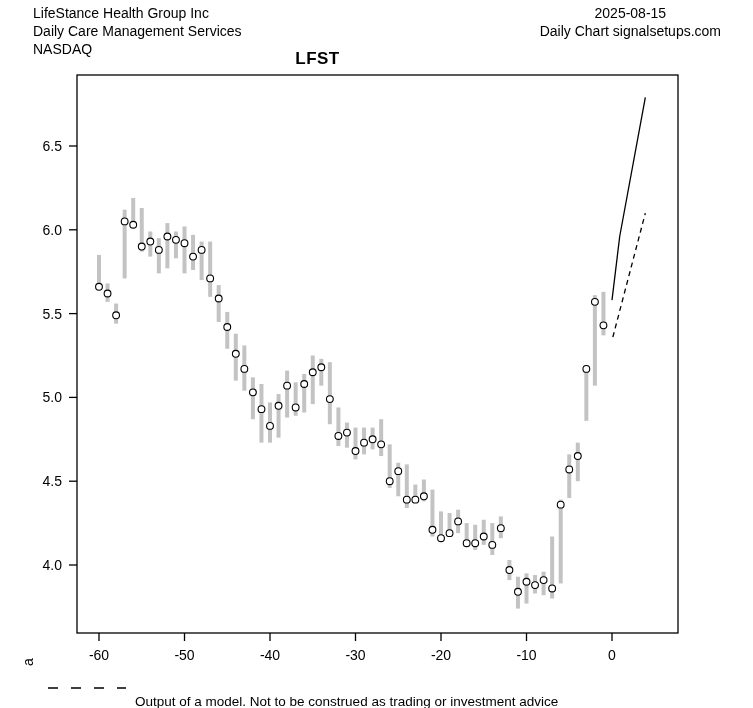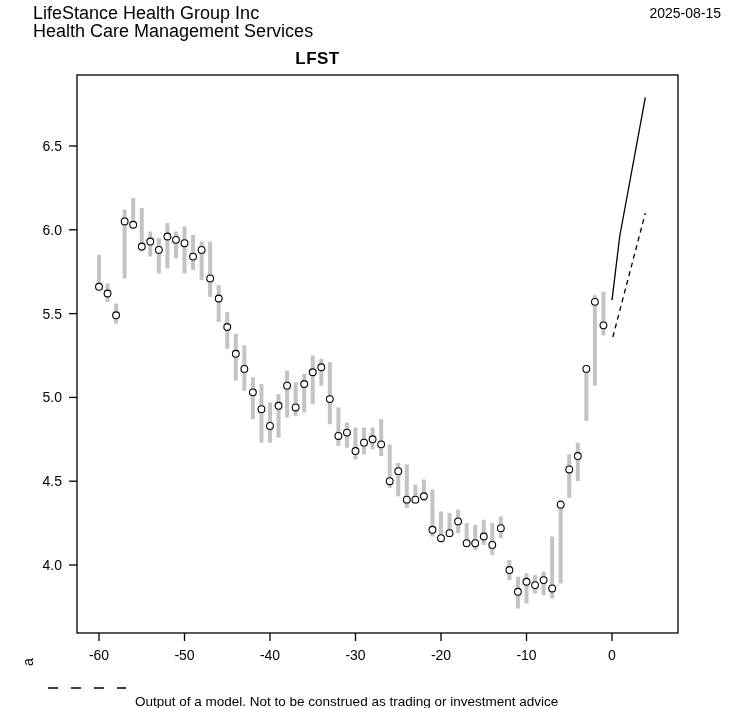--- a/index.html
+++ b/index.html
@@ -1,39 +1,41 @@
 <!DOCTYPE html>
 <html><head>
 <meta charset="utf-8">
 <style>
   html,body{margin:0;padding:0;}
   body{
     width:753px;height:708px;position:relative;background:#ffffff;
     font-family:"Liberation Sans", sans-serif;color:#000;overflow:hidden;
   }
-  .hdr-left{position:absolute;left:33px;top:4px;font-size:18px;line-height:18px;}
+  .hdr-left{position:absolute;left:33px;top:4px;font-size:14px;line-height:18px;}
   .hdr-right{position:absolute;right:32px;top:4px;font-size:14px;line-height:18px;text-align:center;}
   .chart-title{position:absolute;left:0;top:49px;width:635px;text-align:center;
     font-size:17px;font-weight:bold;letter-spacing:0.5px;}
   #chart{position:absolute;left:0;top:0;}
   #chart text{font-family:"Liberation Sans", sans-serif;fill:#000;}
   .side-label{position:absolute;left:20px;top:653px;width:18px;height:18px;
     font-size:14px;transform:rotate(-90deg);text-align:center;}
   .legend-text{position:absolute;left:135px;top:687px;font-size:13.5px;margin-top:7px;}
 </style>
 </head>
 <body>
 
 <div class="hdr-left">
   <div>LifeStance Health Group Inc</div>
-  <div>Health Care Management Services</div>
+  <div>Daily Care Management Services</div>
+  <div>NASDAQ</div>
 </div>
 
 <div class="hdr-right">
   <div>2025-08-15</div>
+  <div>Daily Chart signalsetups.com</div>
 </div>
 
 <div class="chart-title">LFST</div>
 
 <svg id="chart" width="753" height="708" viewBox="0 0 753 708">
     <rect x="77" y="75" width="601" height="558" fill="none" stroke="#000" stroke-width="1.3"></rect>
     <line x1="69" y1="565" x2="77" y2="565" stroke="#000" stroke-width="1.3"></line>
     <text x="62" y="570" text-anchor="end" font-size="14">4.0</text>
     <line x1="69" y1="481.2" x2="77" y2="481.2" stroke="#000" stroke-width="1.3"></line>
     <text x="62" y="486.2" text-anchor="end" font-size="14">4.5</text>

